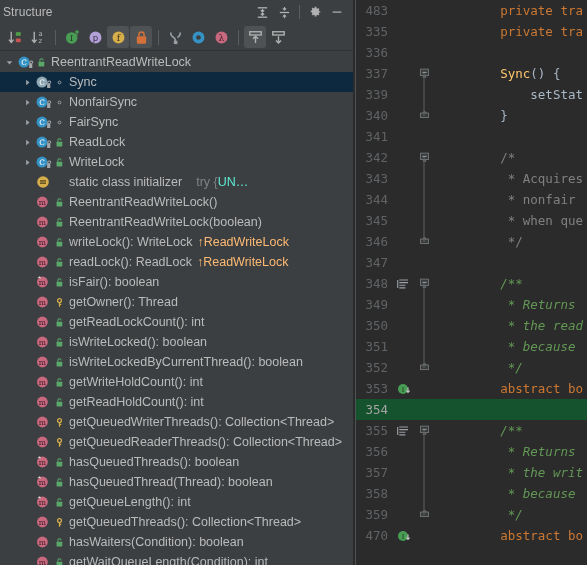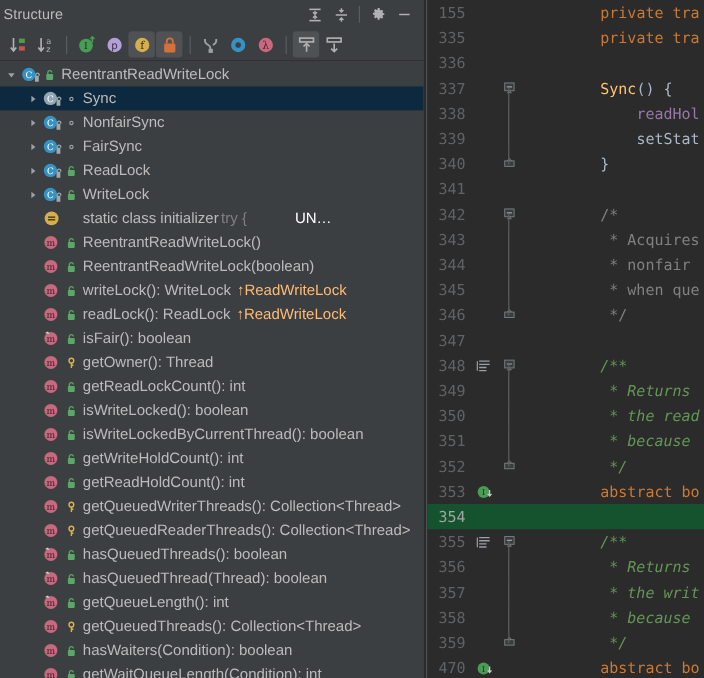--- a/index.html
+++ b/index.html
@@ -84,22 +84,22 @@
   }
   .vis-icon {
     width: 13px; flex: 0 0 13px; height: 16px;
     display: flex; align-items: center; justify-content: center;
     margin-right: 3px;
   }
   .node-label {
     font-size: 12.5px; color: #bbbbbb;
     font-family: "Liberation Sans", sans-serif;
   }
-  .node-extra { font-size: 12.5px; color: #808080; margin-left: 2px; }
-  .node-extra2 { font-size: 12.5px; color: #ffffff; margin-left: 40px; }
+  .node-extra { font-size: 12.5px; color: #808080; margin-left: 14px; }
+  .node-extra2 { font-size: 12.5px; color: #5eead4; }
   .node-super { font-size: 12.5px; color: #fdba74; margin-left: 5px; }
 
   
   #divider {
     width: 2px; height: 565px; background: #2b2b2b;
     flex: 0 0 2px;
   }
   #divider-line {
     width: 1px; background: #4e5254; height: 565px; flex: 0 0 1px;
   }
@@ -757,21 +757,21 @@
         </div>
       </div>
   </div>
 
   <div id="divider"></div>
   <div id="divider-line"></div>
 
   <div id="editor">
     <div id="editor-lines">
         <div class="ed-line">
-          <div class="gutter-num">155</div>
+          <div class="gutter-num">483</div>
           <div class="gutter-icons"></div>
           <div class="fold-col"></div>
           <div class="gutter-edge"></div>
           <div class="code"><span class="plain">        </span><span class="kw">private tra</span></div>
         </div>
         <div class="ed-line">
           <div class="gutter-num">335</div>
           <div class="gutter-icons"></div>
           <div class="fold-col"></div>
           <div class="gutter-edge"></div>
@@ -790,29 +790,20 @@
           <div class="fold-col">
             <div class="fold-line-v" style="top:10px"></div>
             <svg width="13" height="13" viewBox="0 0 16 16">
               <rect x="3.2" y="2.6" width="9.6" height="8" fill="#3a3d3e" stroke="#7a7d7e" stroke-width="1"></rect>
               <path d="M5.4 6.6h5.2" stroke="#9aa0a6" stroke-width="1.2"></path>
               <path d="M8 10.6l-2 2h4z" fill="#3a3d3e" stroke="#7a7d7e" stroke-width="1"></path>
             </svg>
           </div>
           <div class="gutter-edge"></div>
           <div class="code"><span class="plain">        </span><span class="fn">Sync</span><span class="plain">() {</span></div>
-        </div>
-        <div class="ed-line">
-          <div class="gutter-num">338</div>
-          <div class="gutter-icons"></div>
-          <div class="fold-col">
-            <div class="fold-line-v"></div>
-          </div>
-          <div class="gutter-edge"></div>
-          <div class="code"><span class="plain">            </span><span class="field">readHol</span></div>
         </div>
         <div class="ed-line">
           <div class="gutter-num">339</div>
           <div class="gutter-icons"></div>
           <div class="fold-col">
             <div class="fold-line-v"></div>
           </div>
           <div class="gutter-edge"></div>
           <div class="code"><span class="plain">            </span><span class="plain">setStat</span></div>
         </div>

